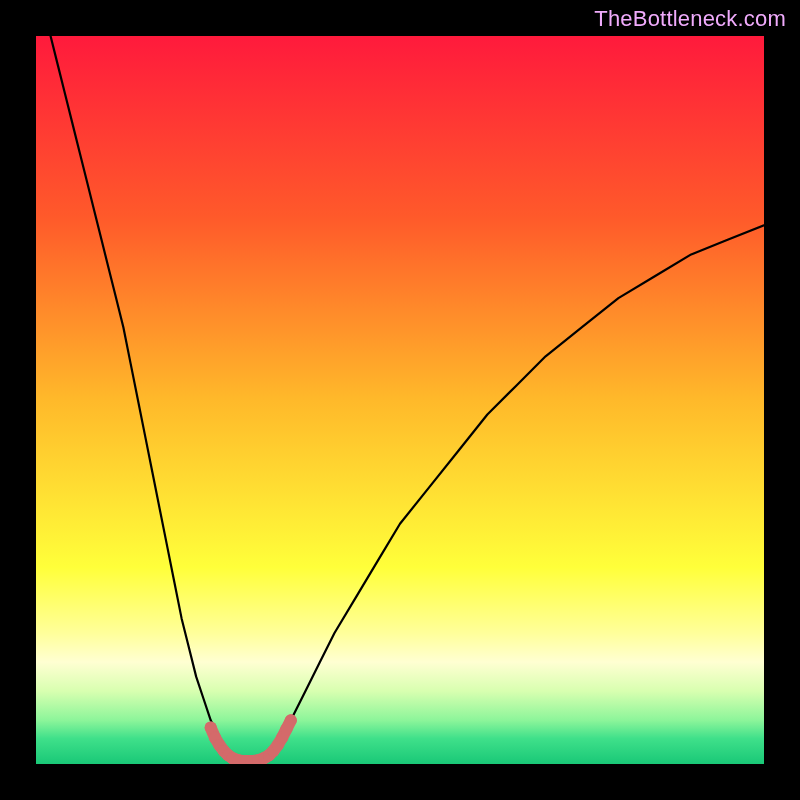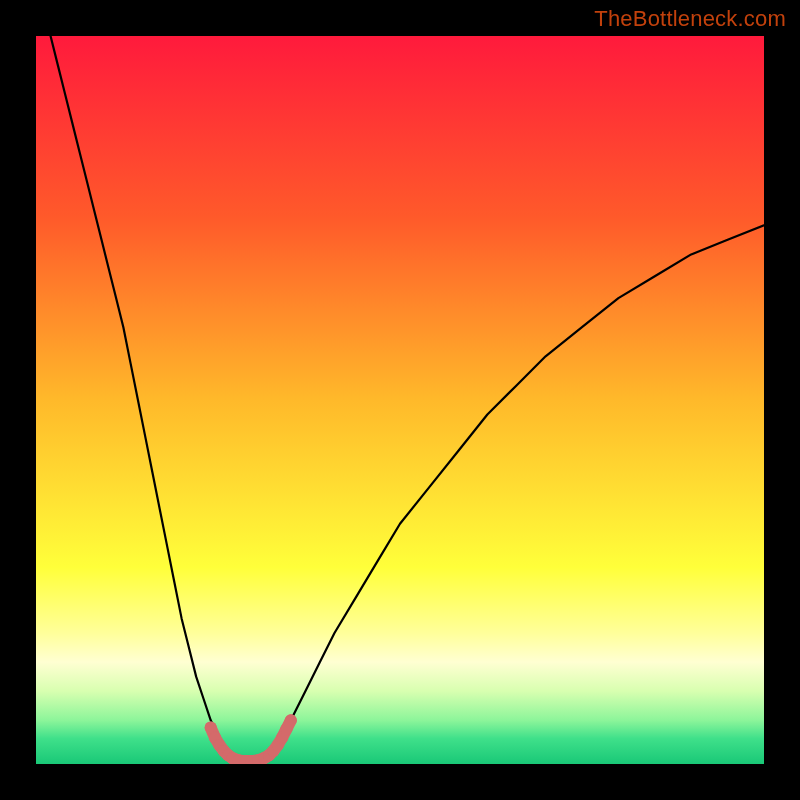--- a/index.html
+++ b/index.html
@@ -23,21 +23,21 @@
     position: absolute;
     left: 36px;
     top: 36px;
     width: 728px;
     height: 728px;
   }
   .watermark {
     position: absolute;
     top: 6px;
     right: 14px;
-    color: #c2410c;
+    color: #f0abfc;
     font-size: 22px;
     font-weight: 500;
     letter-spacing: 0.2px;
     user-select: none;
   }
 </style>
 </head>
 <body>
 
 <div class="frame">

